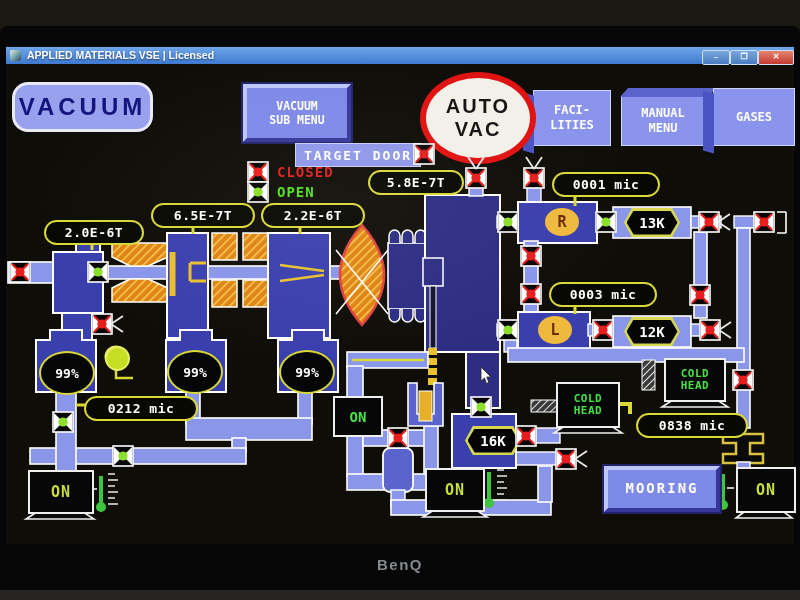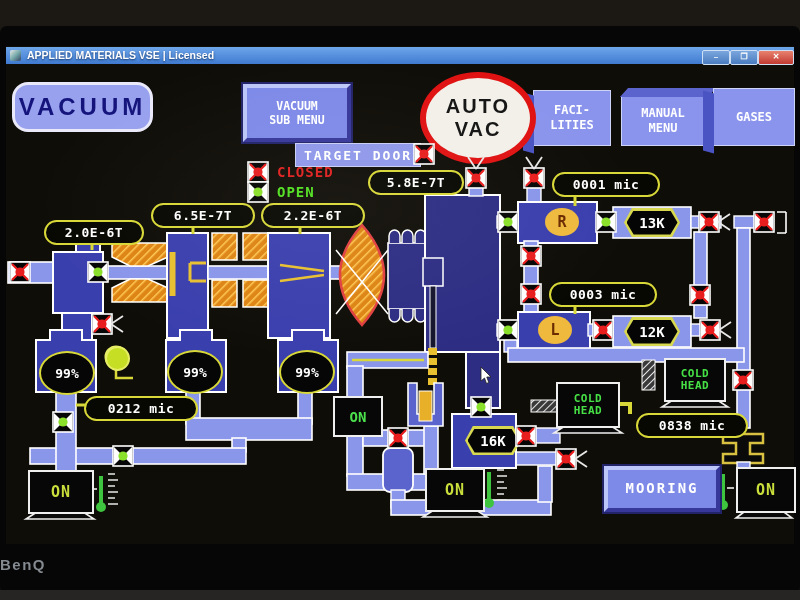--- a/index.html
+++ b/index.html
@@ -1,21 +1,21 @@
 <!DOCTYPE html>
 <html><head>
 <meta charset="utf-8">
 <style>
   html,body{margin:0;padding:0;background:#0b0b0b;}
   .photo{position:relative;width:800px;height:600px;overflow:hidden;
          background:linear-gradient(#1c1915,#131110 55%,#0e0d0c);
          font-family:"DejaVu Sans Mono",monospace;}
   .bezel{position:absolute;left:0;top:26px;width:800px;height:566px;background:#060606;border-radius:7px;}
   .desk{position:absolute;left:0;top:590px;width:800px;height:10px;background:#262524;}
-  .benq{position:absolute;left:0;top:556px;width:800px;text-align:left;
+  .benq{position:absolute;left:0;top:556px;width:800px;text-align:center;
         color:#848a90;font:bold 15px "Liberation Sans",sans-serif;letter-spacing:1.5px;}
   .screen{position:absolute;left:6px;top:46px;width:788px;height:498px;background:#0f0d07;}
   .glare{position:absolute;left:6px;top:46px;width:788px;height:498px;z-index:30;pointer-events:none;
          background:radial-gradient(ellipse 55% 45% at 42% 32%,rgba(255,250,235,.05),transparent 70%);}
   
   .titlebar{position:absolute;left:6px;top:47px;width:788px;height:17px;z-index:3;
             background:linear-gradient(#74aaе8,#3f7ad0);background:linear-gradient(#6ea6ea,#3f7ad0);}
   .tb-icon{position:absolute;left:10px;top:50px;width:11px;height:11px;z-index:4;
            background:linear-gradient(135deg,#e8e8e8,#7aa,#346);border-radius:2px;}
   .tb-title{position:absolute;left:27px;top:49px;z-index:4;color:#fff;

